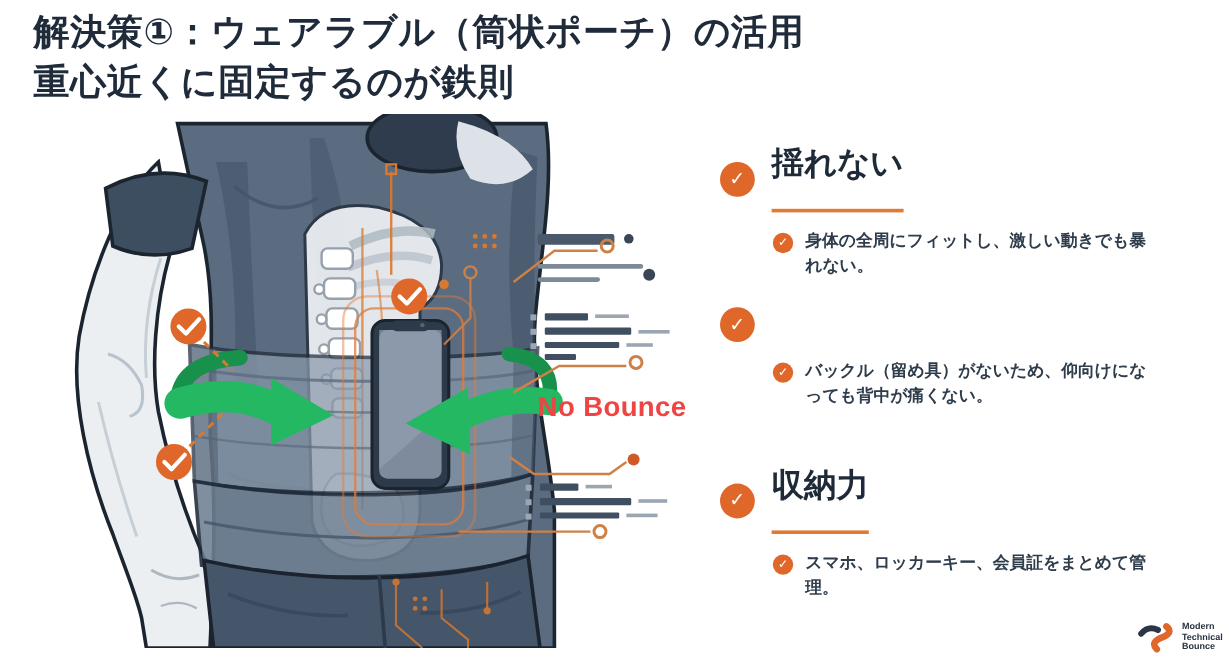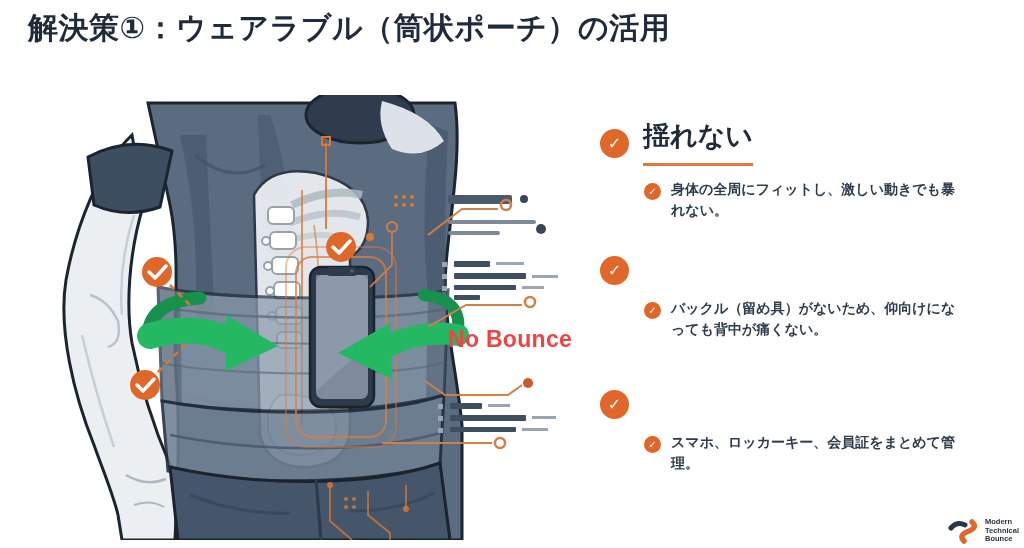--- a/index.html
+++ b/index.html
@@ -16,39 +16,40 @@
   .no-bounce { position:absolute; left:448px; top:326px; font-size:23px; font-weight:800;
                color:#ef4444; letter-spacing:0.3px; }
 
   
   .feature { position:absolute; left:600px; width:400px; }
   .f1 { top:122px; } .f2 { top:256px; } .f3 { top:390px; }
   .feature-head { display:flex; align-items:center; gap:14px; }
   .check-big { width:29px; height:29px; border-radius:50%; background:#e0672a; color:#fff;
                display:flex; align-items:center; justify-content:center; font-size:16px;
                font-weight:800; flex-shrink:0; }
-  .feature-title { font-size:27px; font-weight:800; color:#1e2a38; padding-bottom:11px;
+  .feature-title { font-size:27px; font-weight:800; color:#1e2a38; padding-bottom:22px;
                    border-bottom:3px solid #df7b35; line-height:1.1; }
   .feature-body { display:flex; gap:10px; margin:13px 0 0 44px; width:318px; }
   .check-small { width:17px; height:17px; border-radius:50%; background:#e0672a; color:#fff;
                  display:flex; align-items:center; justify-content:center; font-size:10px;
                  font-weight:800; flex-shrink:0; margin-top:4px; }
   .feature-text { font-size:14px; font-weight:600; color:#2e3c4b; line-height:1.5; }
 
   
   .logo { position:absolute; left:948px; top:518px; display:flex; align-items:flex-end; gap:5px; }
   .logo-text { font-size:7.5px; font-weight:700; color:#273341; line-height:1.15; }
 </style>
 </head>
 <body>
 
 <div class="slide">
 
   <div class="title">
     <div>解決策①：ウェアラブル（筒状ポーチ）の活用</div>
+    <div>重心近くに固定するのが鉄則</div>
   </div>
 
   <svg class="illustration" viewBox="0 0 560 445">
 
     <g>
       <path d="M102,40 C70,70 46,130 36,185 C28,235 44,300 64,350 C74,378 84,402 88,420 L92,445 L152,445 L152,418 C162,398 152,378 140,370 C122,328 110,288 102,248 C96,213 98,160 114,108 Z" fill="#eceff2" stroke="#1b2530" stroke-width="3"></path>
       <path d="M60,200 Q78,205 88,226 Q92,248 78,252" fill="none" stroke="#b9c3cc" stroke-width="2.5"></path>
       <path d="M52,240 Q66,300 84,352" fill="none" stroke="#c6ced6" stroke-width="2.5"></path>
       <path d="M104,120 Q88,170 92,220" fill="none" stroke="#c6ced6" stroke-width="2.5"></path>
       <path d="M96,380 Q116,392 136,384" fill="none" stroke="#aeb8c1" stroke-width="2.5"></path>
@@ -241,20 +242,21 @@
     </div>
     <div class="feature-body">
       <div class="check-small">✓</div>
       <div class="feature-text">バックル（留め具）がないため、仰向けになっても背中が痛くない。</div>
     </div>
   </div>
 
   <div class="feature f3">
     <div class="feature-head">
       <div class="check-big">✓</div>
+      <div class="feature-title">収納力</div>
     </div>
     <div class="feature-body">
       <div class="check-small">✓</div>
       <div class="feature-text">スマホ、ロッカーキー、会員証をまとめて管理。</div>
     </div>
   </div>
 
   <div class="logo">
     <svg width="32" height="26" viewBox="0 0 32 26">
       <path d="M3,10 Q9,3 17,7" fill="none" stroke="#2a3547" stroke-width="5" stroke-linecap="round"></path>

